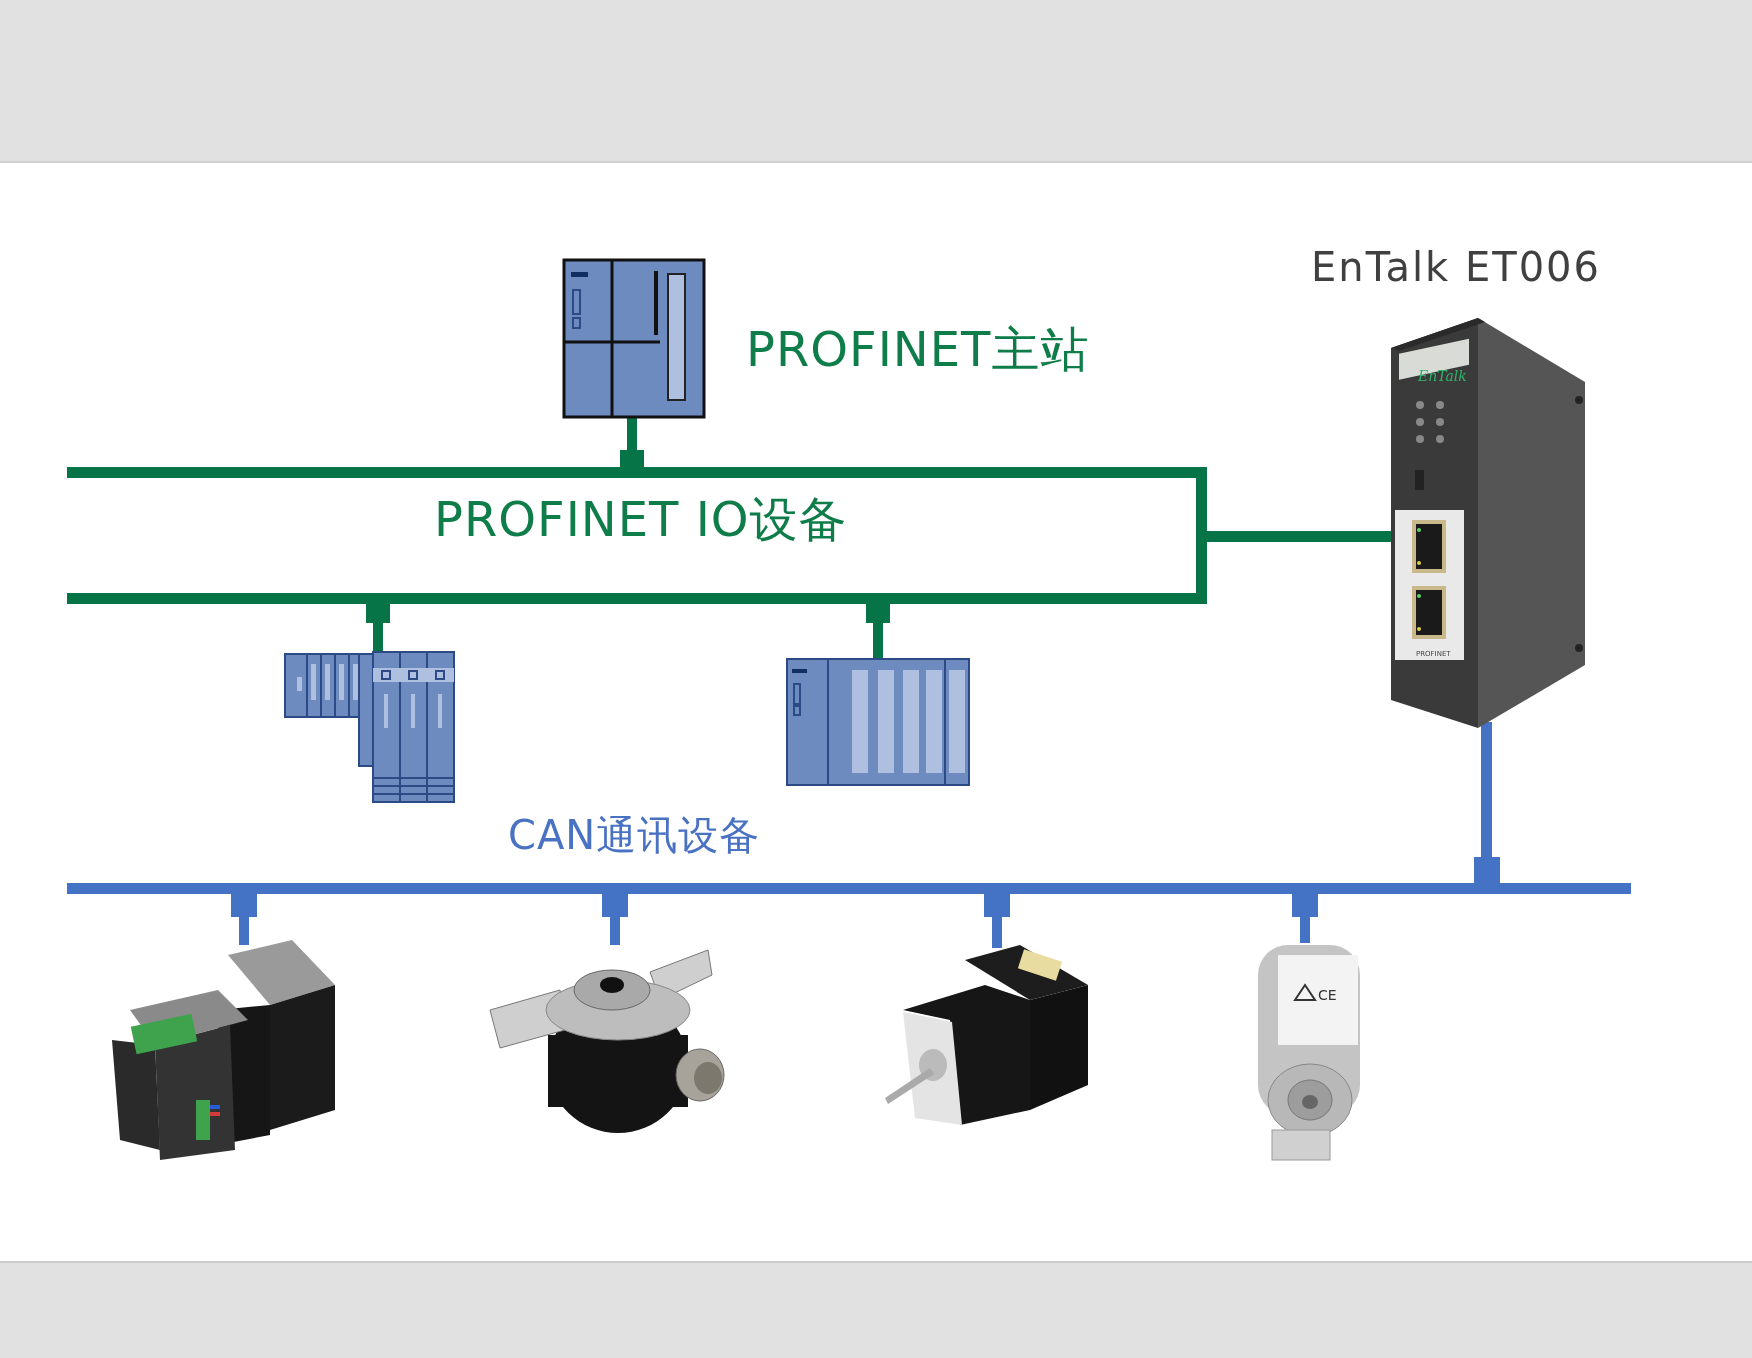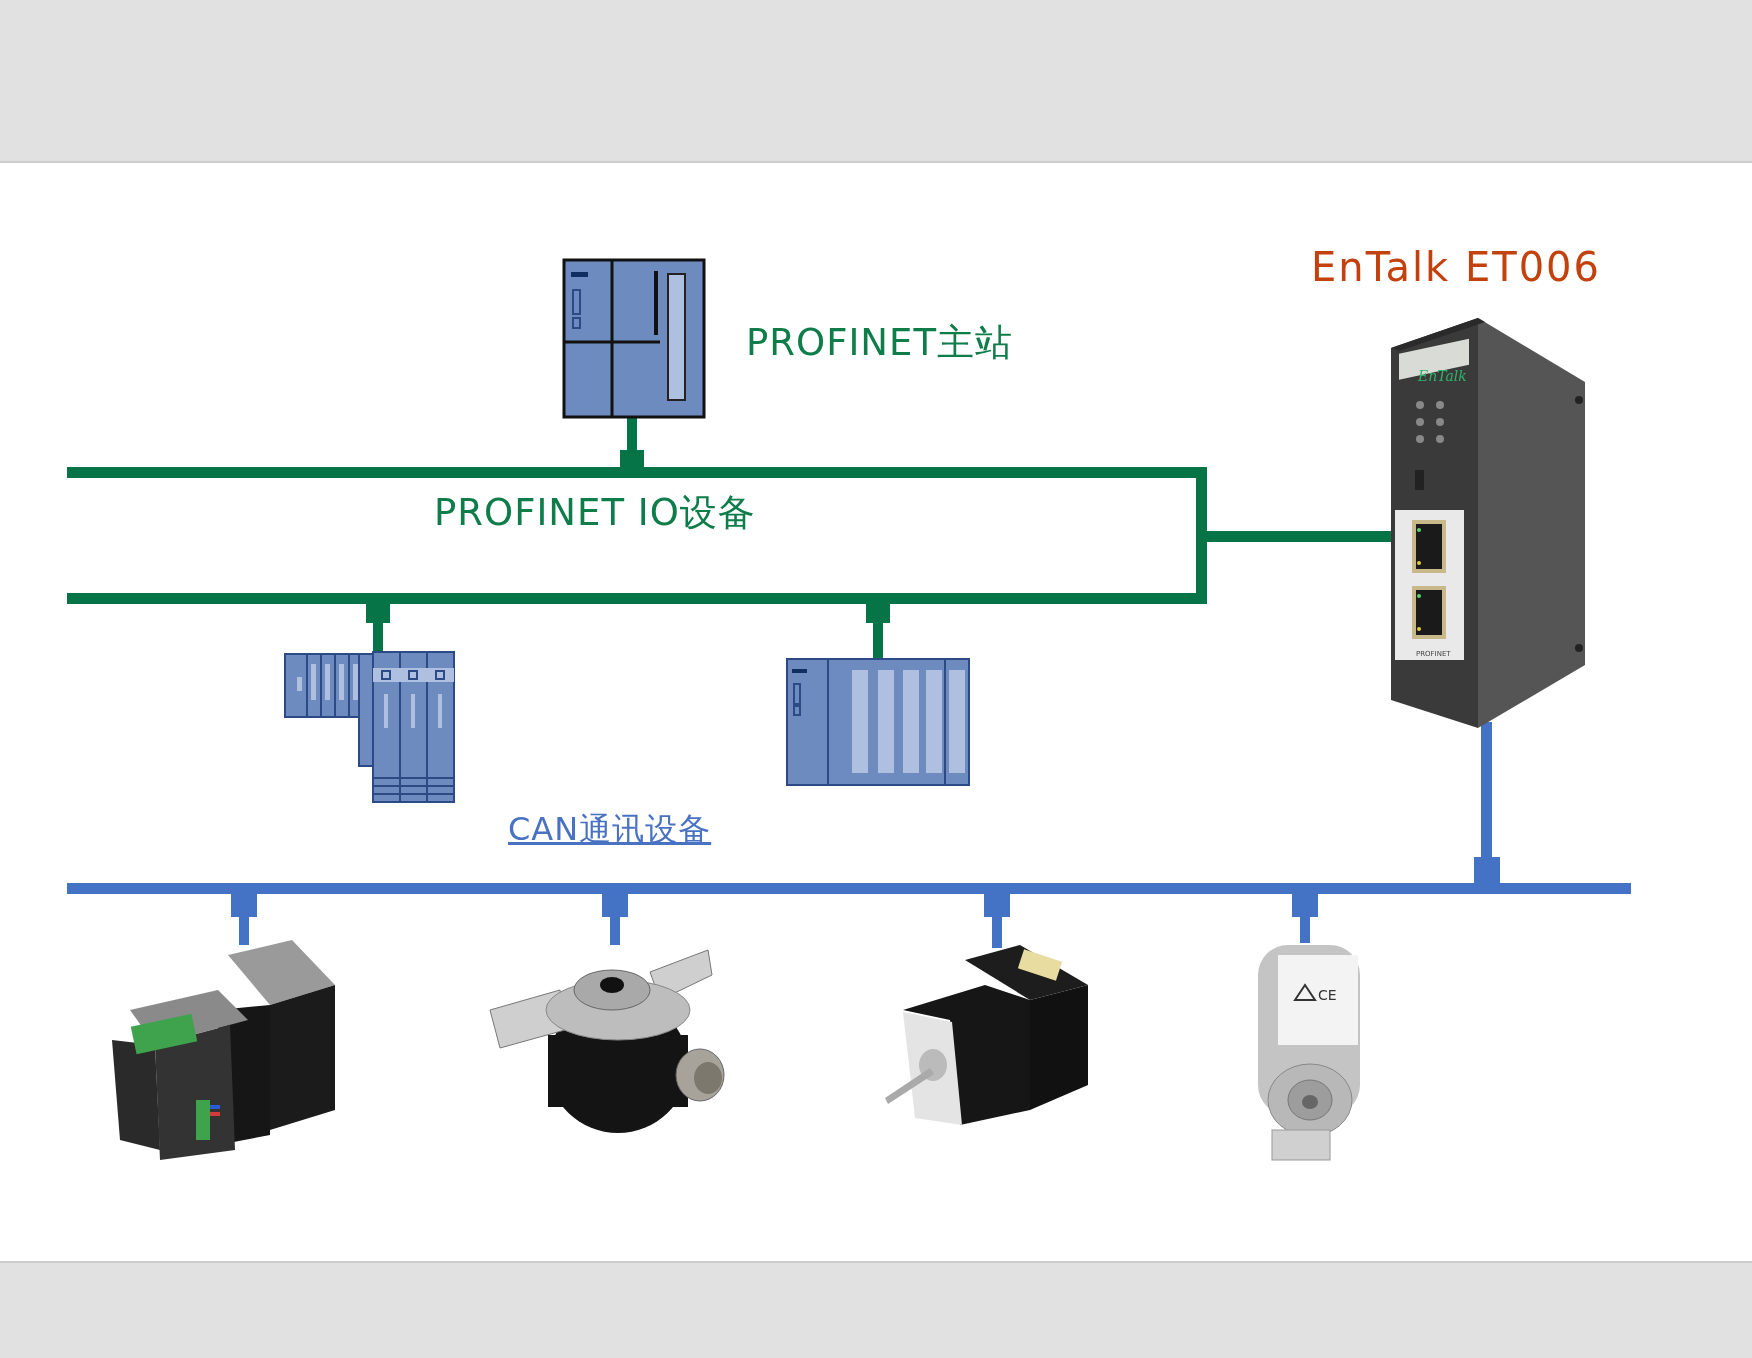--- a/index.html
+++ b/index.html
@@ -2,23 +2,23 @@
 <html><head>
 <meta charset="utf-8">
 <style>
   html,body{margin:0;padding:0;}
   body{width:1752px;height:1358px;background:#e1e1e1;position:relative;overflow:hidden;font-family:"DejaVu Sans","Liberation Sans",sans-serif;}
   .top-band{position:absolute;left:0;top:0;width:1752px;height:161px;background:#e1e1e1;border-bottom:2px solid #cfcfcf;}
   .canvas{position:absolute;left:0;top:163px;width:1752px;height:1098px;background:#ffffff;}
   .bottom-band{position:absolute;left:0;top:1261px;width:1752px;height:97px;background:#e1e1e1;border-top:2px solid #cccccc;}
   svg{position:absolute;left:0;top:0;}
   .lbl{position:absolute;white-space:nowrap;letter-spacing:1px;}
-  .lbl-green{color:#0f7d4a;font-size:37px;}
-  .lbl-blue{color:#4a72c2;font-size:32px;text-decoration:underline;}
-  .lbl-title{color:#c2410c;font-size:40px;letter-spacing:2px;text-align:center;}
+  .lbl-green{color:#0f7d4a;font-size:48px;}
+  .lbl-blue{color:#4a72c2;font-size:40px;}
+  .lbl-title{color:#404040;font-size:40px;letter-spacing:2px;text-align:center;}
 </style>
 </head>
 <body>
 
 <div class="top-band"></div>
 <div class="canvas"></div>
 <div class="bottom-band"></div>
 
 <svg width="1752" height="1358">
 

